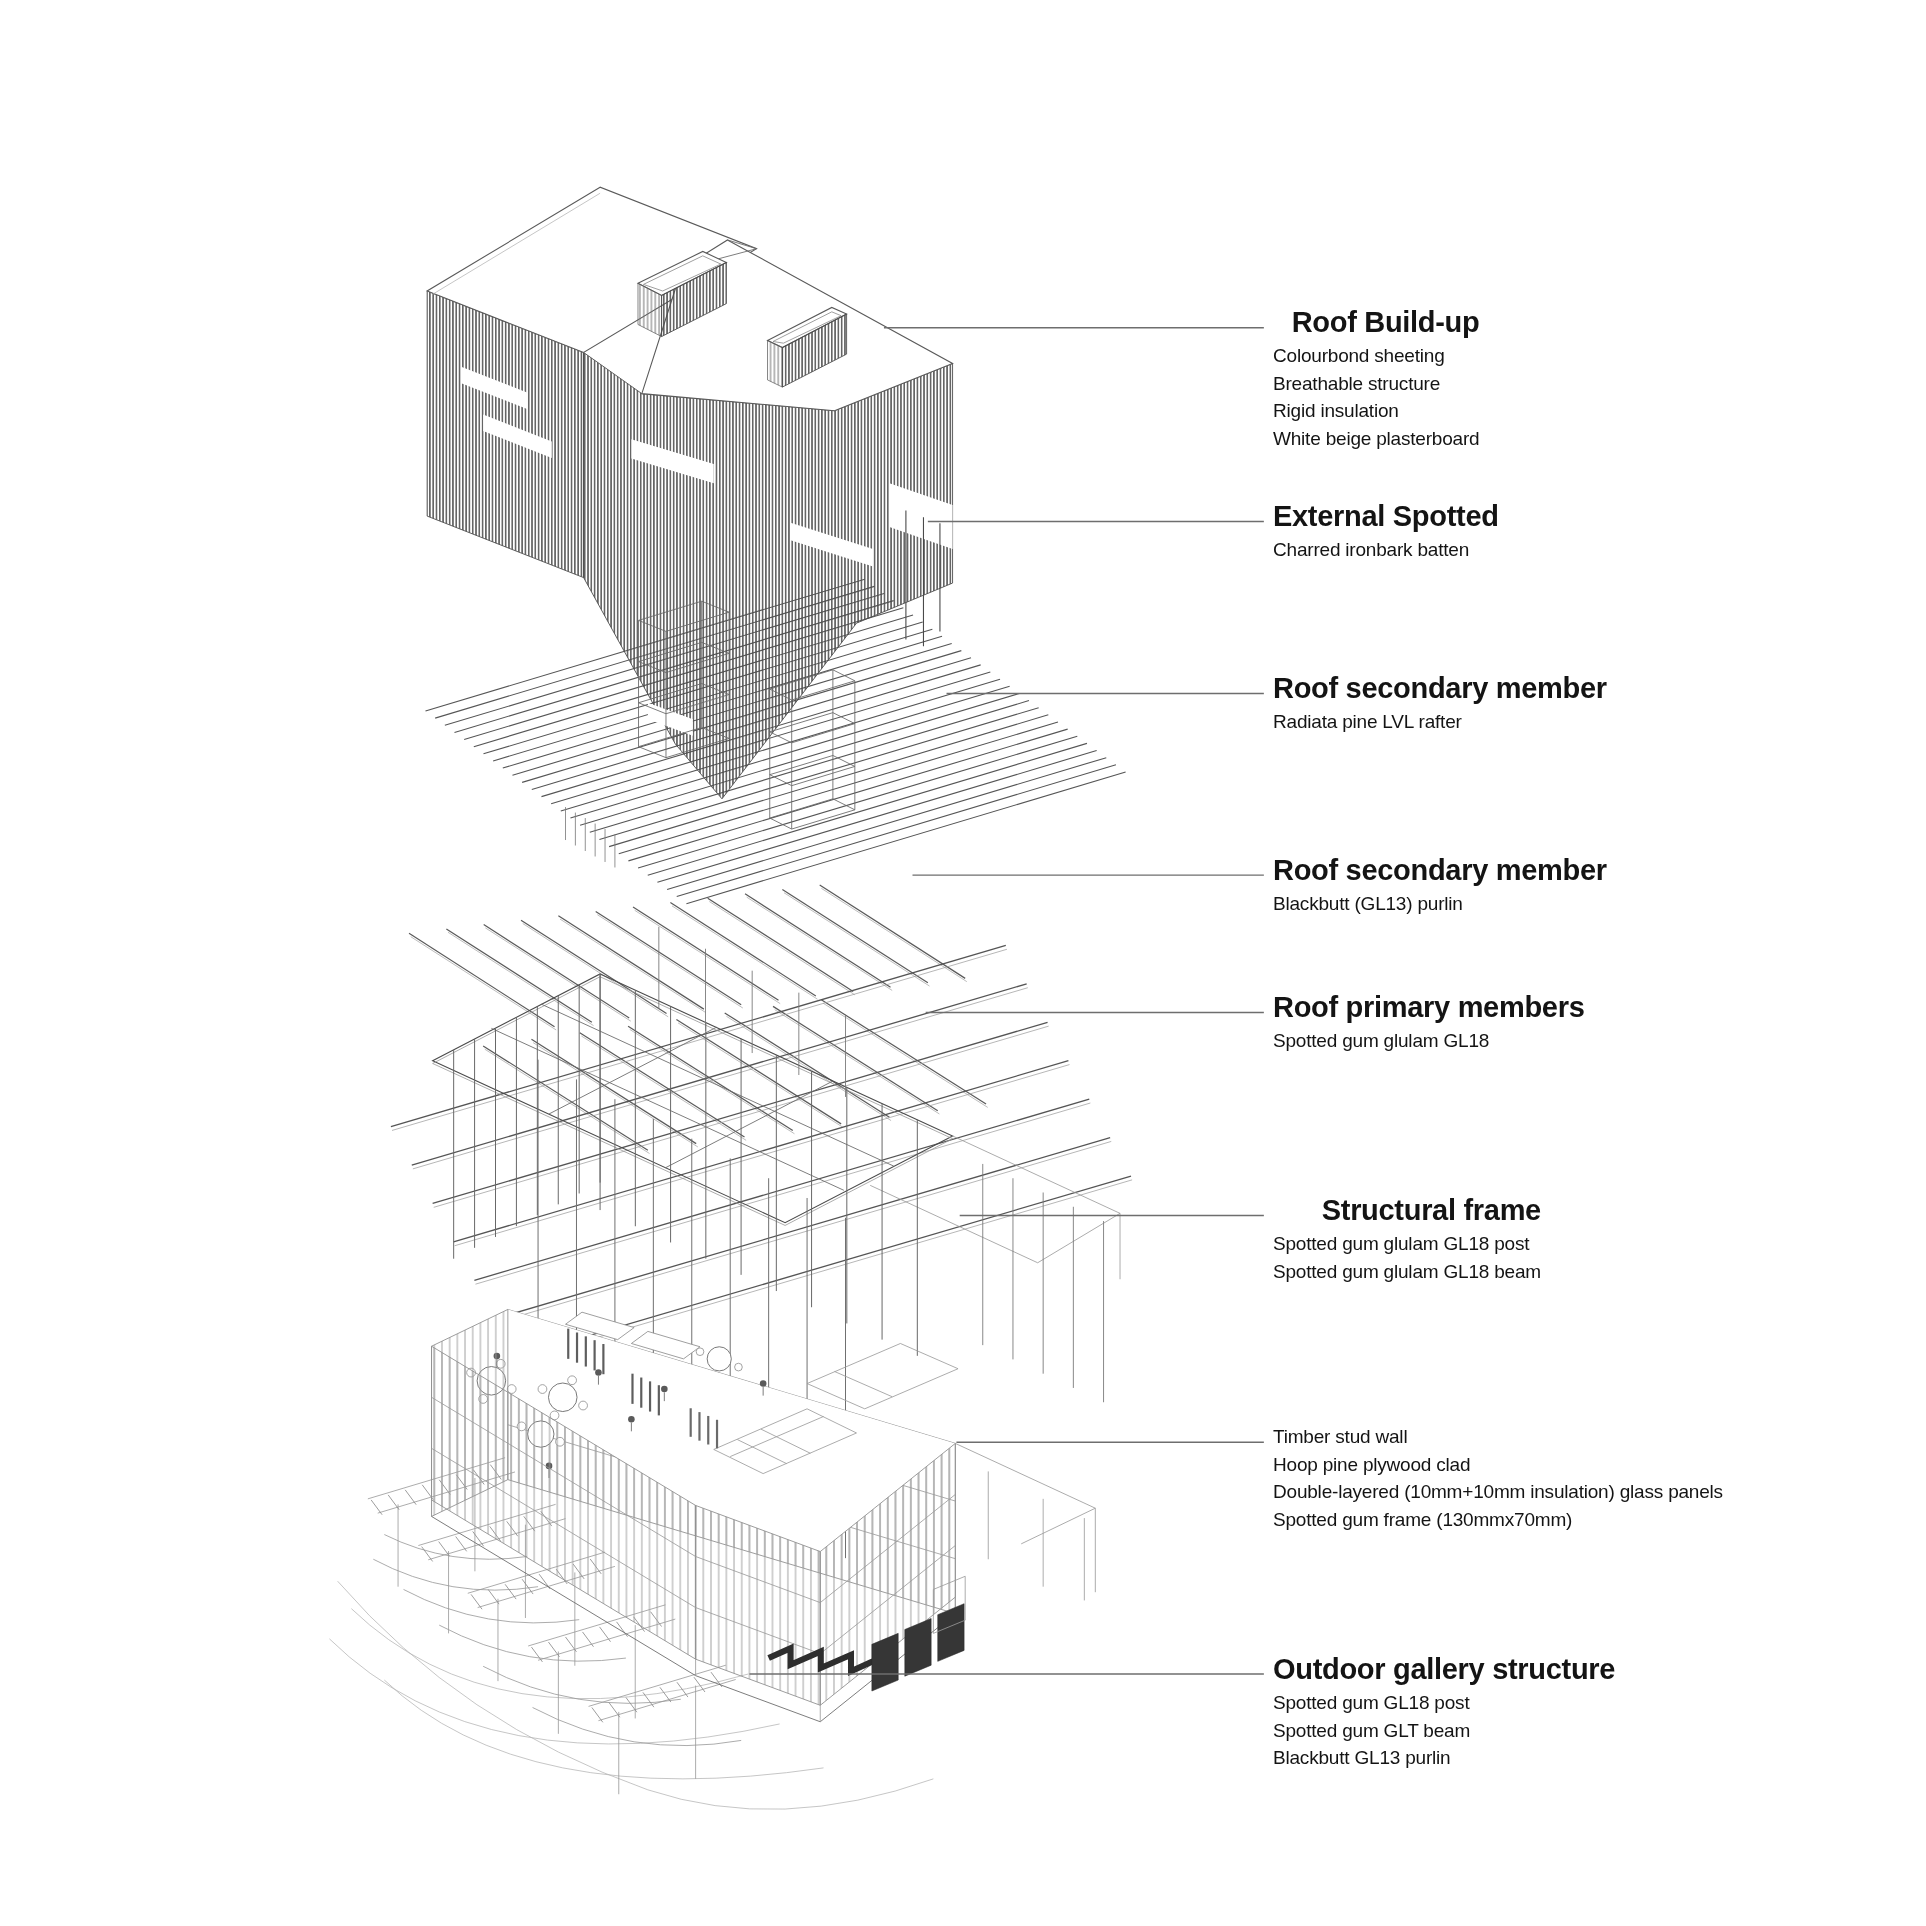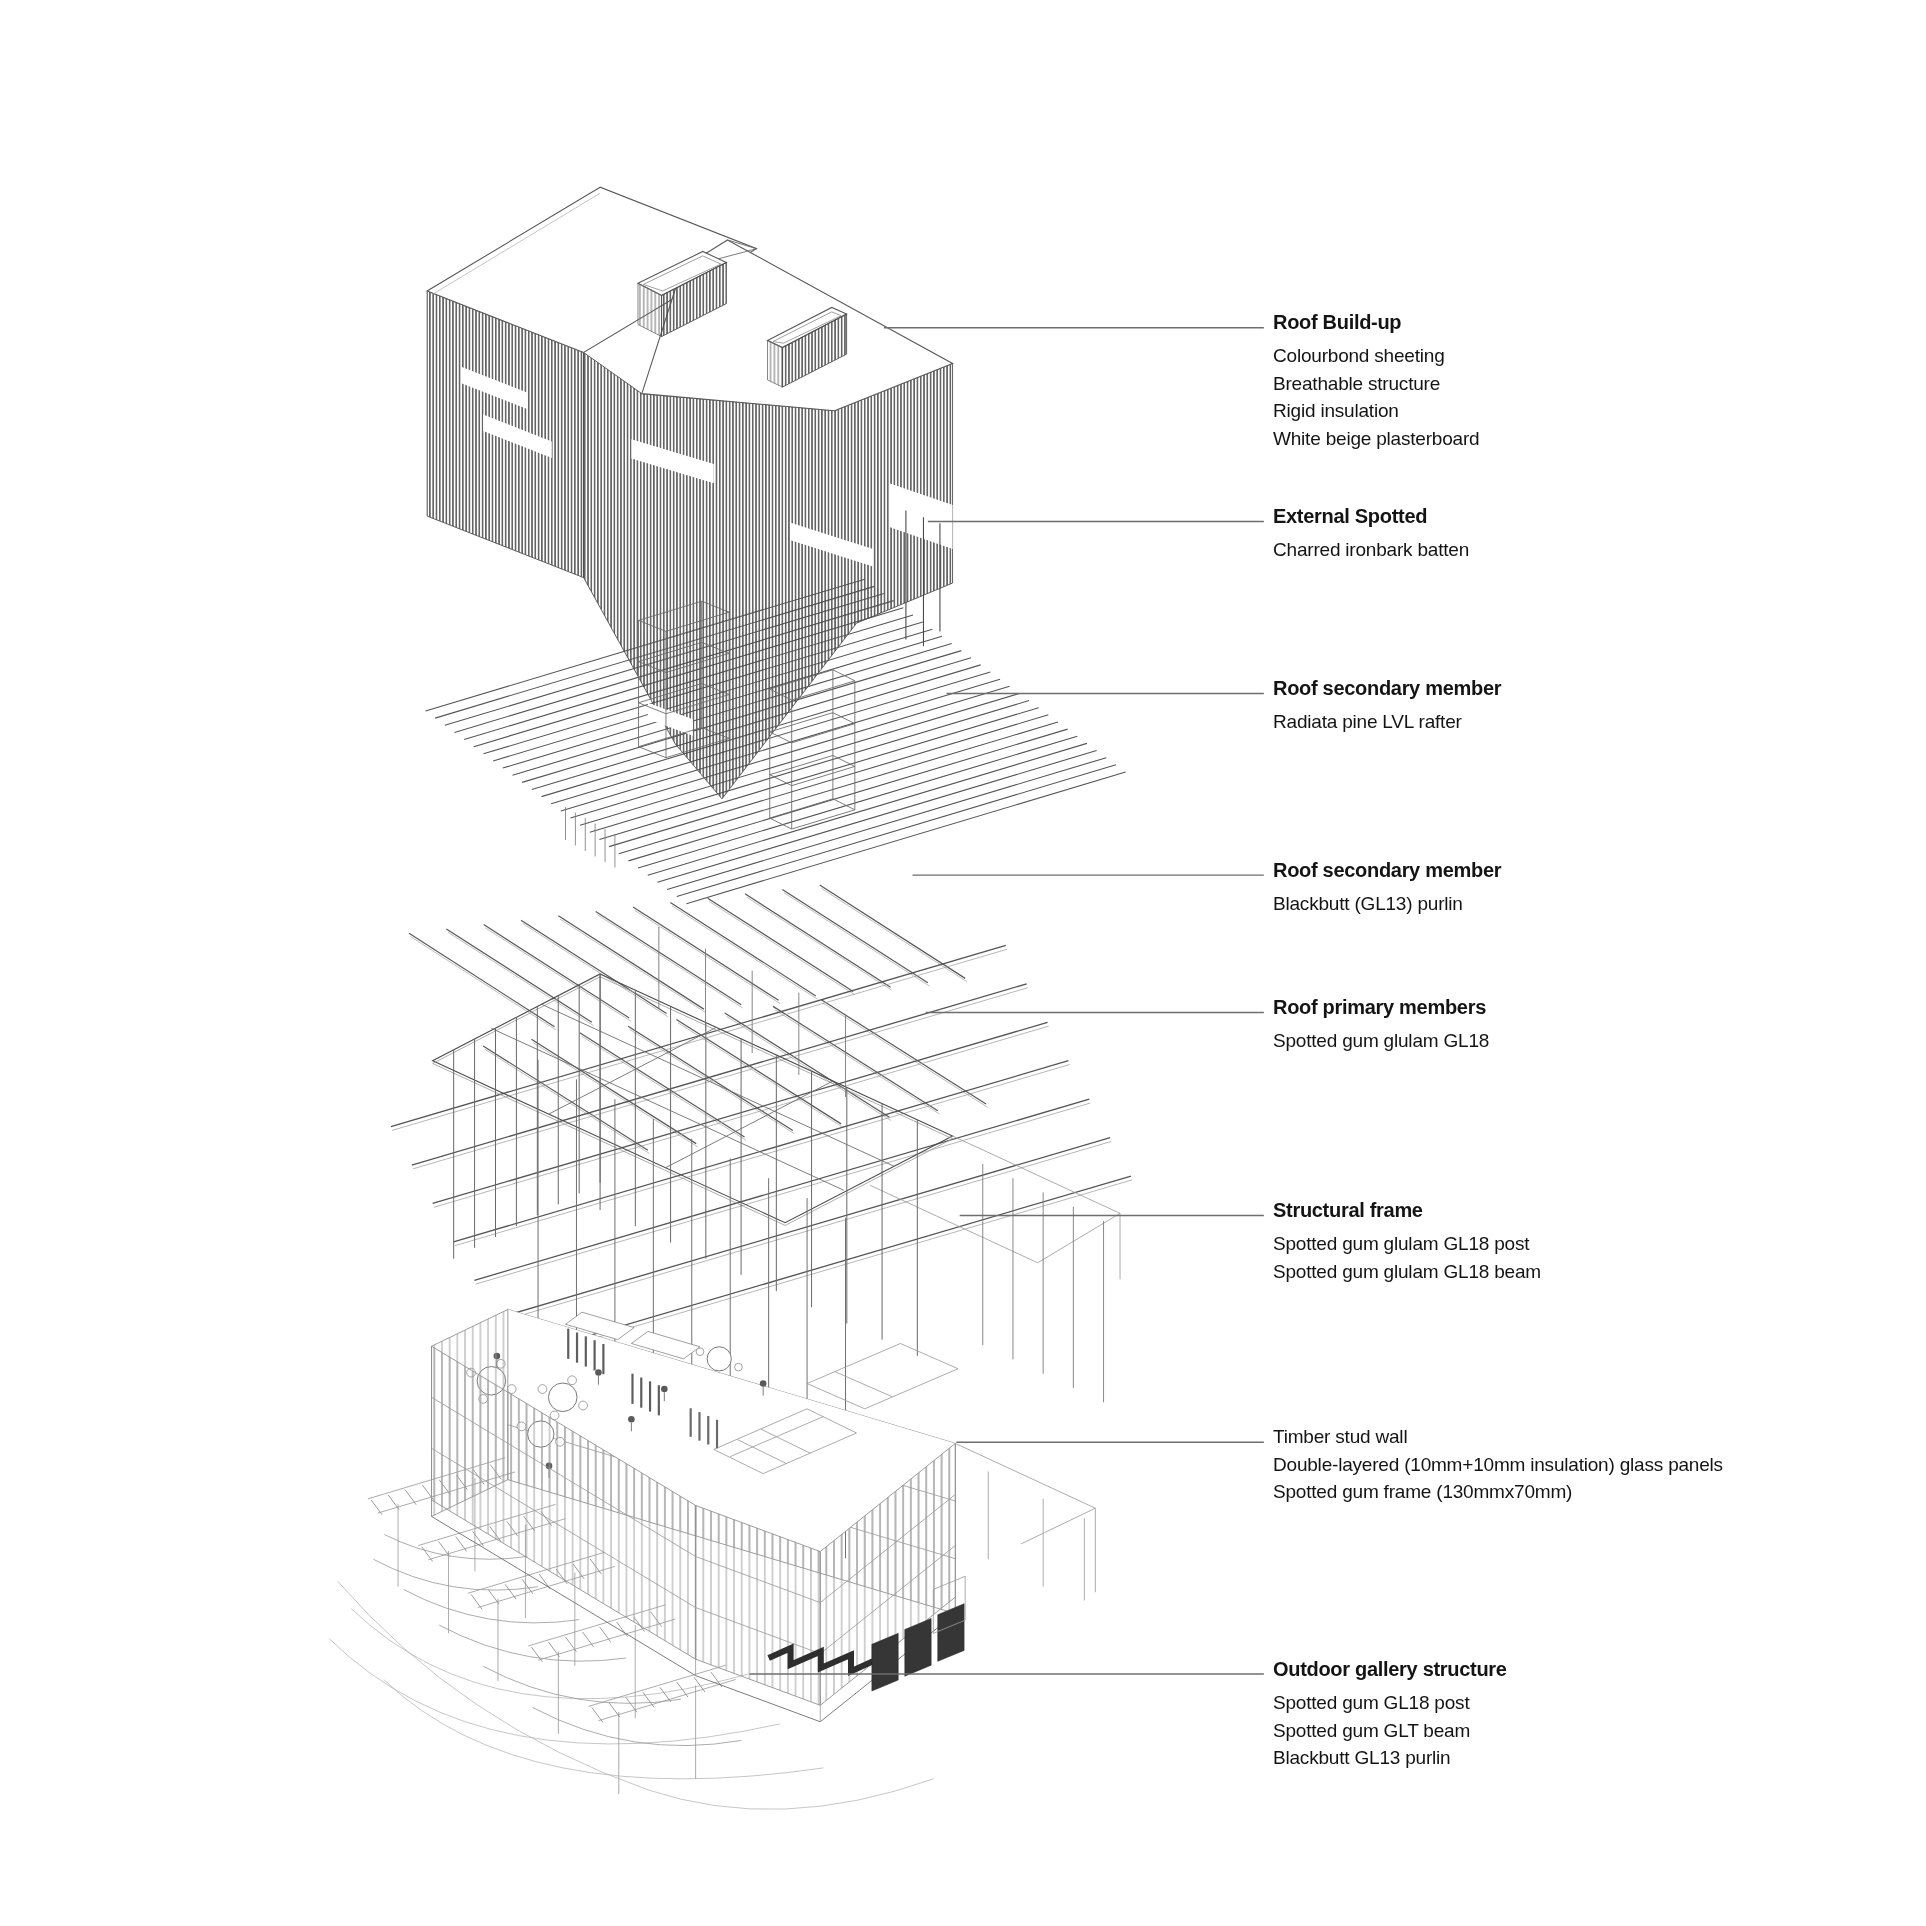--- a/index.html
+++ b/index.html
@@ -1,21 +1,21 @@
 <!DOCTYPE html>
 <html style="font-size:8.8px"><head>
 <meta charset="utf-8">
 <style>
   html,body{margin:0;padding:0;background:#fff;}
   #canvas{position:relative;width:1926px;height:1926px;background:#ffffff;overflow:hidden;
           font-family:"Liberation Sans", sans-serif;}
   #axon{position:absolute;left:0;top:0;}
   .labels{position:absolute;left:0;top:0;width:1926px;height:1926px;pointer-events:none;}
   .label{position:absolute;left:1273px;color:#141414;}
-  .label .t{font-size:20px;font-weight:600;letter-spacing:-0.3px;line-height:32px;margin-bottom:4.4px;}
+  .label .t{font-size:29px;font-weight:600;letter-spacing:-0.3px;line-height:32px;margin-bottom:4.4px;text-align:right;}
   .label .l{font-size:19px;font-weight:400;letter-spacing:-0.2px;line-height:27.5px;}
   
   .ln{stroke:#4a4a4a;stroke-width:2;fill:none}
   .ln2{stroke:#6a6a6a;stroke-width:1.6;fill:none}
   .lt{stroke:#9a9a9a;stroke-width:1.5;fill:none}
   .llt{stroke:#b5b5b5;stroke-width:1.4;fill:none}
   .wh{fill:#ffffff;stroke:#5a5a5a;stroke-width:2}
   .whl{fill:#ffffff;stroke:#8a8a8a;stroke-width:1.5}
   .hd{fill:url(#hd);stroke:#4a4a4a;stroke-width:1.6}
   .hm{fill:url(#hm);stroke:#5a5a5a;stroke-width:1.3}
@@ -408,20 +408,21 @@
     <div class="t">Roof primary members</div>
     <div class="l">Spotted gum glulam GL18</div>
   </div>
   <div class="label" style="top:1194px">
     <div class="t">Structural frame</div>
     <div class="l">Spotted gum glulam GL18 post</div>
     <div class="l">Spotted gum glulam GL18 beam</div>
   </div>
   <div class="label" style="top:1423px">
     <div class="l">Timber stud wall</div>
+    <div class="l">Hoop pine plywood clad</div>
     <div class="l">Double-layered (10mm+10mm insulation) glass panels</div>
     <div class="l">Spotted gum frame (130mmx70mm)</div>
   </div>
   <div class="label" style="top:1653px">
     <div class="t">Outdoor gallery structure</div>
     <div class="l">Spotted gum GL18 post</div>
     <div class="l">Spotted gum GLT beam</div>
     <div class="l">Blackbutt GL13 purlin</div>
   </div>
 </div>

